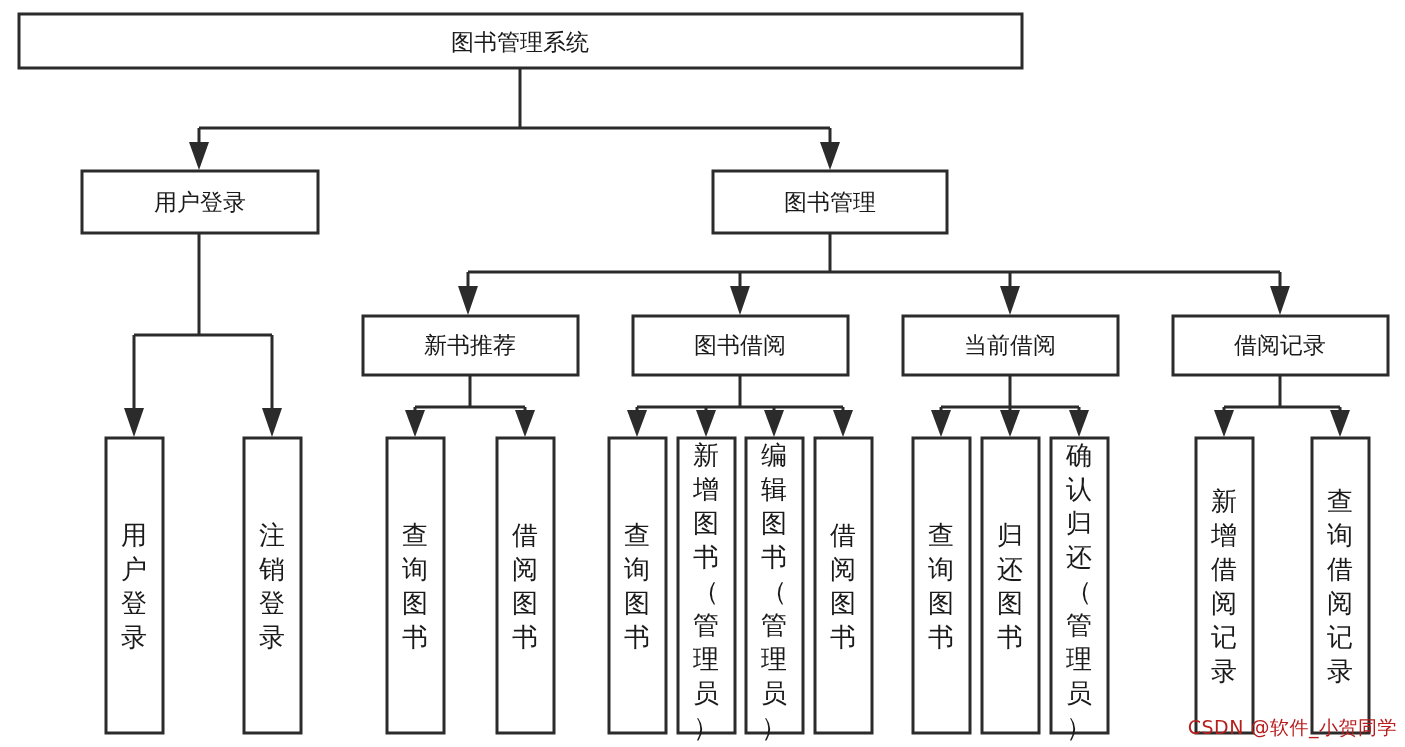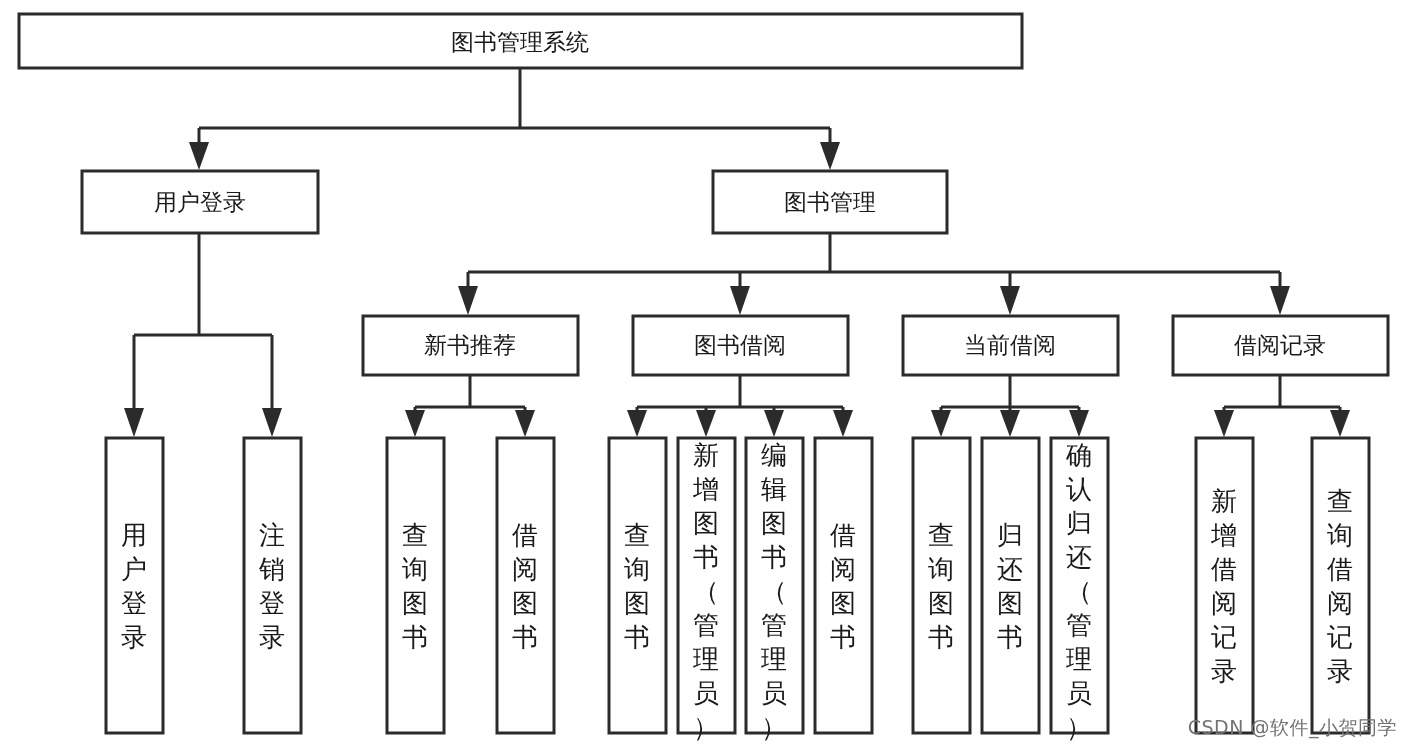--- a/index.html
+++ b/index.html
@@ -34,21 +34,21 @@
     fill:#1a1a1a;
     font-size:26px;
     text-anchor:middle;
   }
   .watermark{
     position:absolute;
     right:8px;
     bottom:6px;
     font-family:"DejaVu Sans","Liberation Sans",sans-serif;
     font-size:19px;
-    color:#737373;
+    color:#b91c1c;
     white-space:nowrap;
     letter-spacing:0.5px;
     margin-top:32px;
   }
 </style>
 </head>
 <body>
 
 <svg id="canvas" viewBox="0 0 1405 747" xmlns="http://www.w3.org/2000/svg">
 

